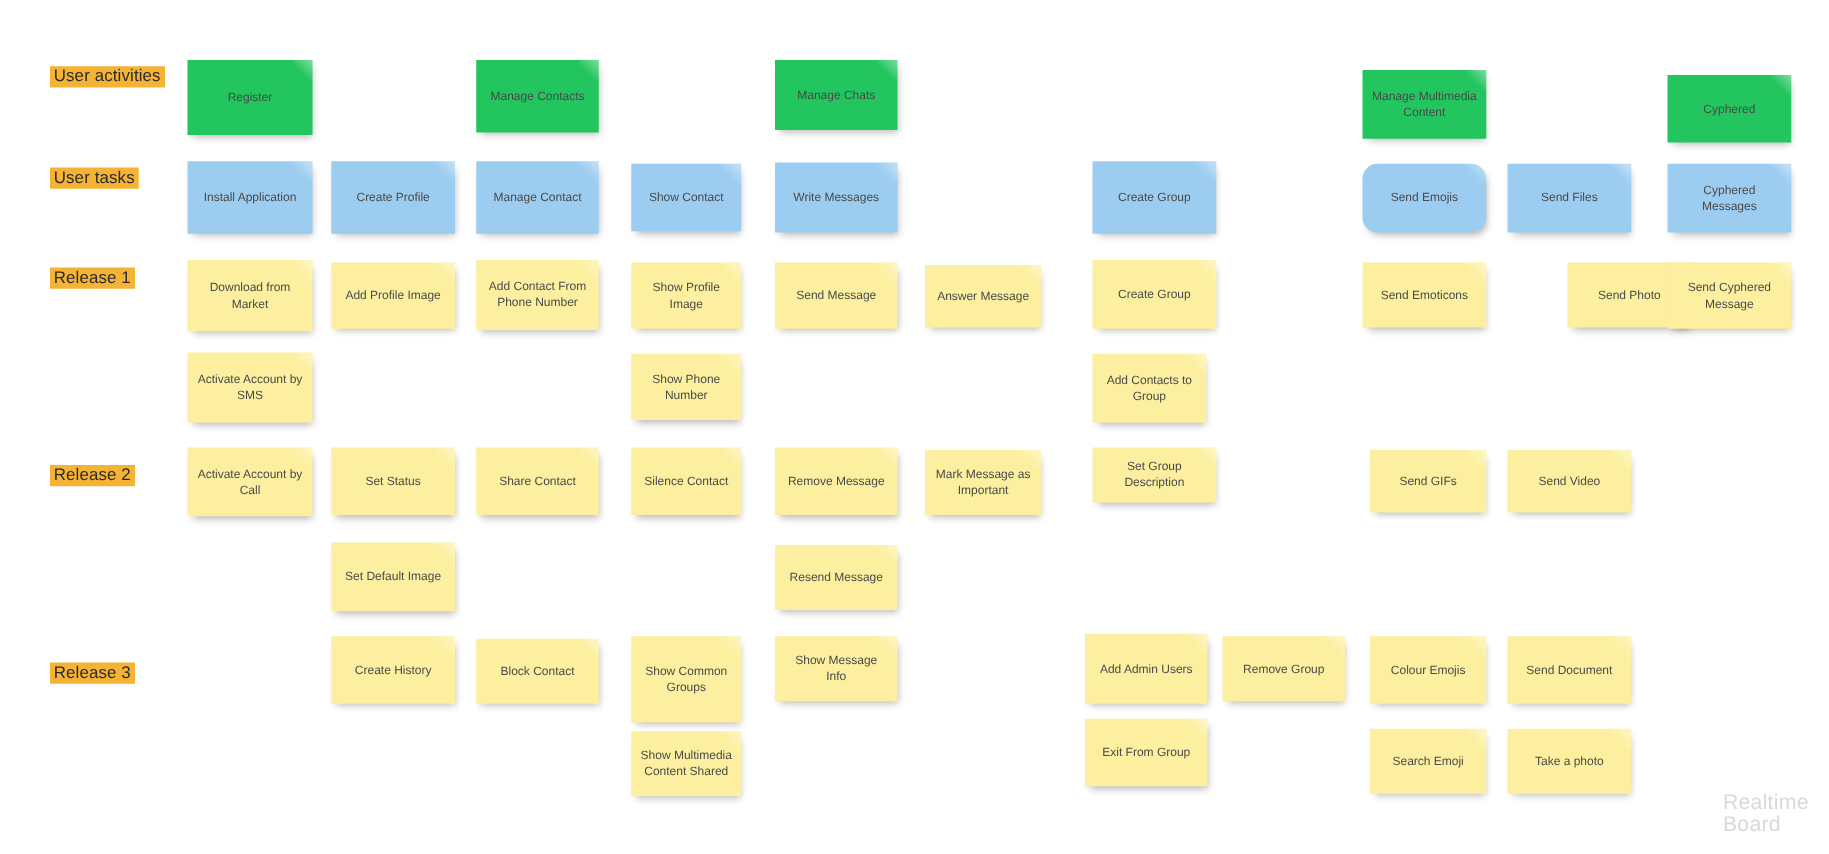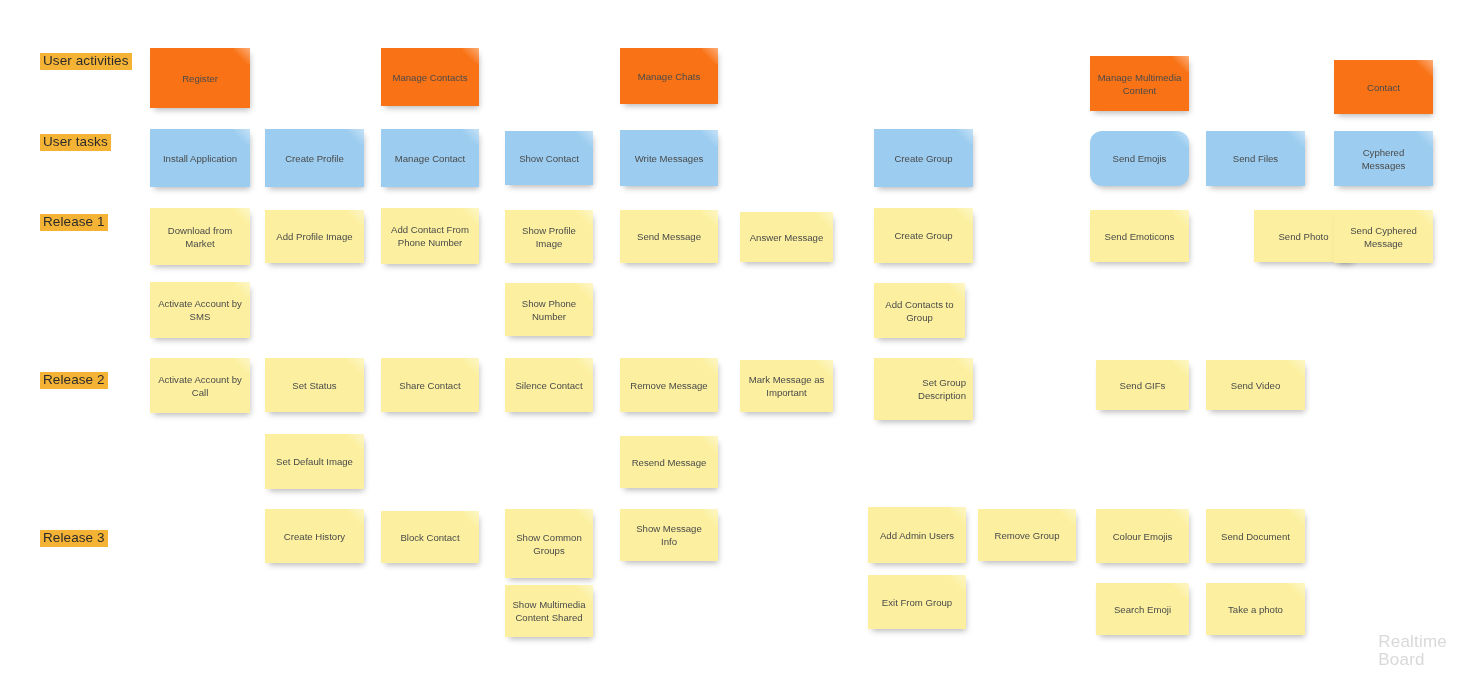--- a/index.html
+++ b/index.html
@@ -32,21 +32,21 @@
     align-items: center;
     justify-content: center;
     text-align: center;
     font-size: 9.6px;
     line-height: 13px;
     color: #4a4a4a;
     padding: 3px 7px;
     box-shadow: 2px 4px 6px -2px rgba(0,0,0,0.28);
   }
   .card span { display: block; }
-  .card-green { background: #f97316; }
+  .card-green { background: #22c55e; }
   .card-blue  { background: #9ccdf0; }
   .card-yellow{ background: #fcf0a0; }
   
   .card::after {
     content: "";
     position: absolute;
     top: 0; right: 0;
     width: 16px; height: 16px;
     background: linear-gradient(225deg, rgba(255,255,255,0.42) 0%, rgba(255,255,255,0) 62%);
     pointer-events: none;
@@ -80,21 +80,21 @@
       <div class="card card-green" style="left: 381px; top: 48px; width: 98px; height: 58px;">
         <span>Manage Contacts</span>
       </div>
       <div class="card card-green" style="left: 620px; top: 48px; width: 98px; height: 56px;">
         <span>Manage Chats</span>
       </div>
       <div class="card card-green" style="left: 1090px; top: 56px; width: 99px; height: 55px;">
         <span>Manage Multimedia Content</span>
       </div>
       <div class="card card-green" style="left: 1334px; top: 60px; width: 99px; height: 54px;">
-        <span>Contact</span>
+        <span>Cyphered</span>
       </div>
       <div class="card card-blue" style="left: 150px; top: 129px; width: 100px; height: 58px;">
         <span>Install Application</span>
       </div>
       <div class="card card-blue" style="left: 265px; top: 129px; width: 99px; height: 58px;">
         <span>Create Profile</span>
       </div>
       <div class="card card-blue" style="left: 381px; top: 129px; width: 98px; height: 58px;">
         <span>Manage Contact</span>
       </div>
@@ -166,21 +166,21 @@
       </div>
       <div class="card card-yellow" style="left: 505px; top: 358px; width: 88px; height: 54px;">
         <span>Silence Contact</span>
       </div>
       <div class="card card-yellow" style="left: 620px; top: 358px; width: 98px; height: 54px;">
         <span>Remove Message</span>
       </div>
       <div class="card card-yellow" style="left: 740px; top: 360px; width: 93px; height: 52px;">
         <span>Mark Message as Important</span>
       </div>
-      <div class="card card-yellow" style="left: 874px; top: 358px; width: 99px; height: 62px; text-align: right;">
+      <div class="card card-yellow" style="left: 874px; top: 358px; width: 99px; height: 44px;">
         <span>Set Group Description</span>
       </div>
       <div class="card card-yellow" style="left: 1096px; top: 360px; width: 93px; height: 50px;">
         <span>Send GIFs</span>
       </div>
       <div class="card card-yellow" style="left: 1206px; top: 360px; width: 99px; height: 50px;">
         <span>Send Video</span>
       </div>
       <div class="card card-yellow" style="left: 265px; top: 434px; width: 99px; height: 55px;">
         <span>Set Default Image</span>

